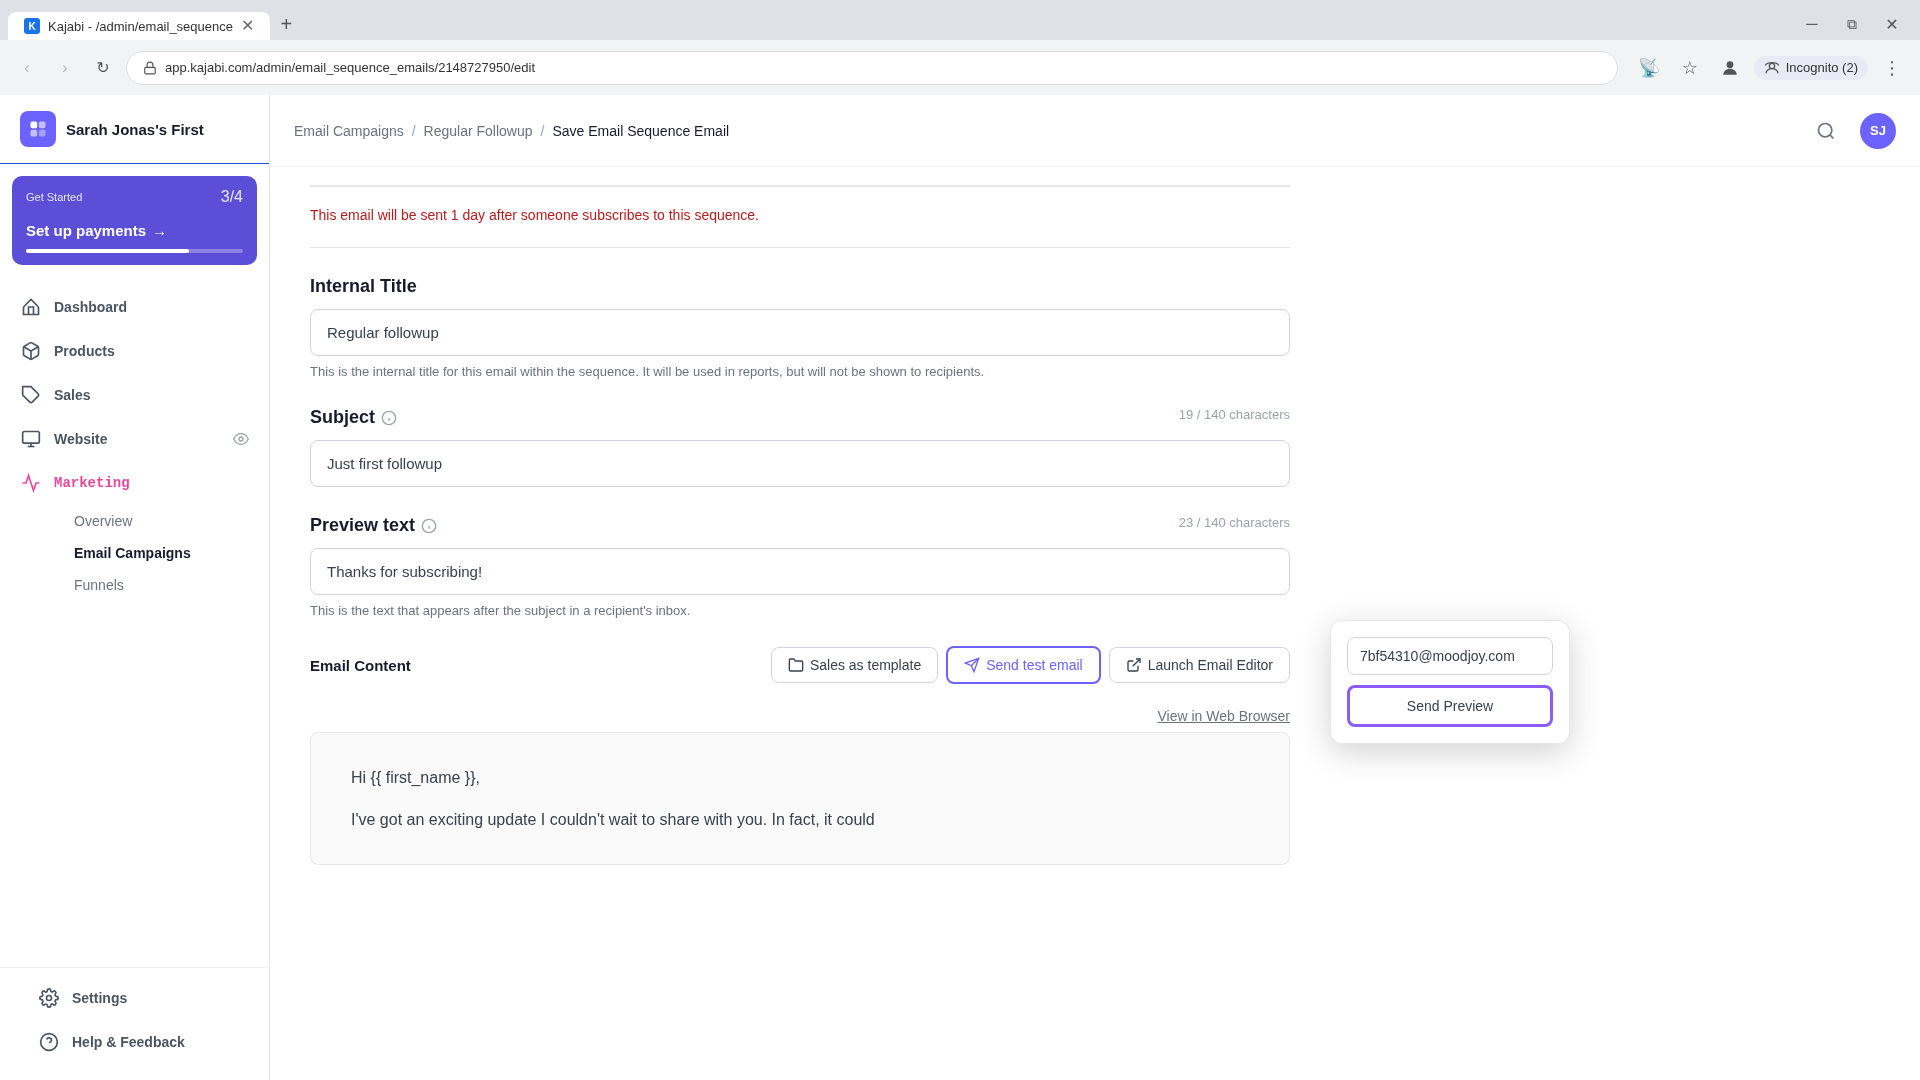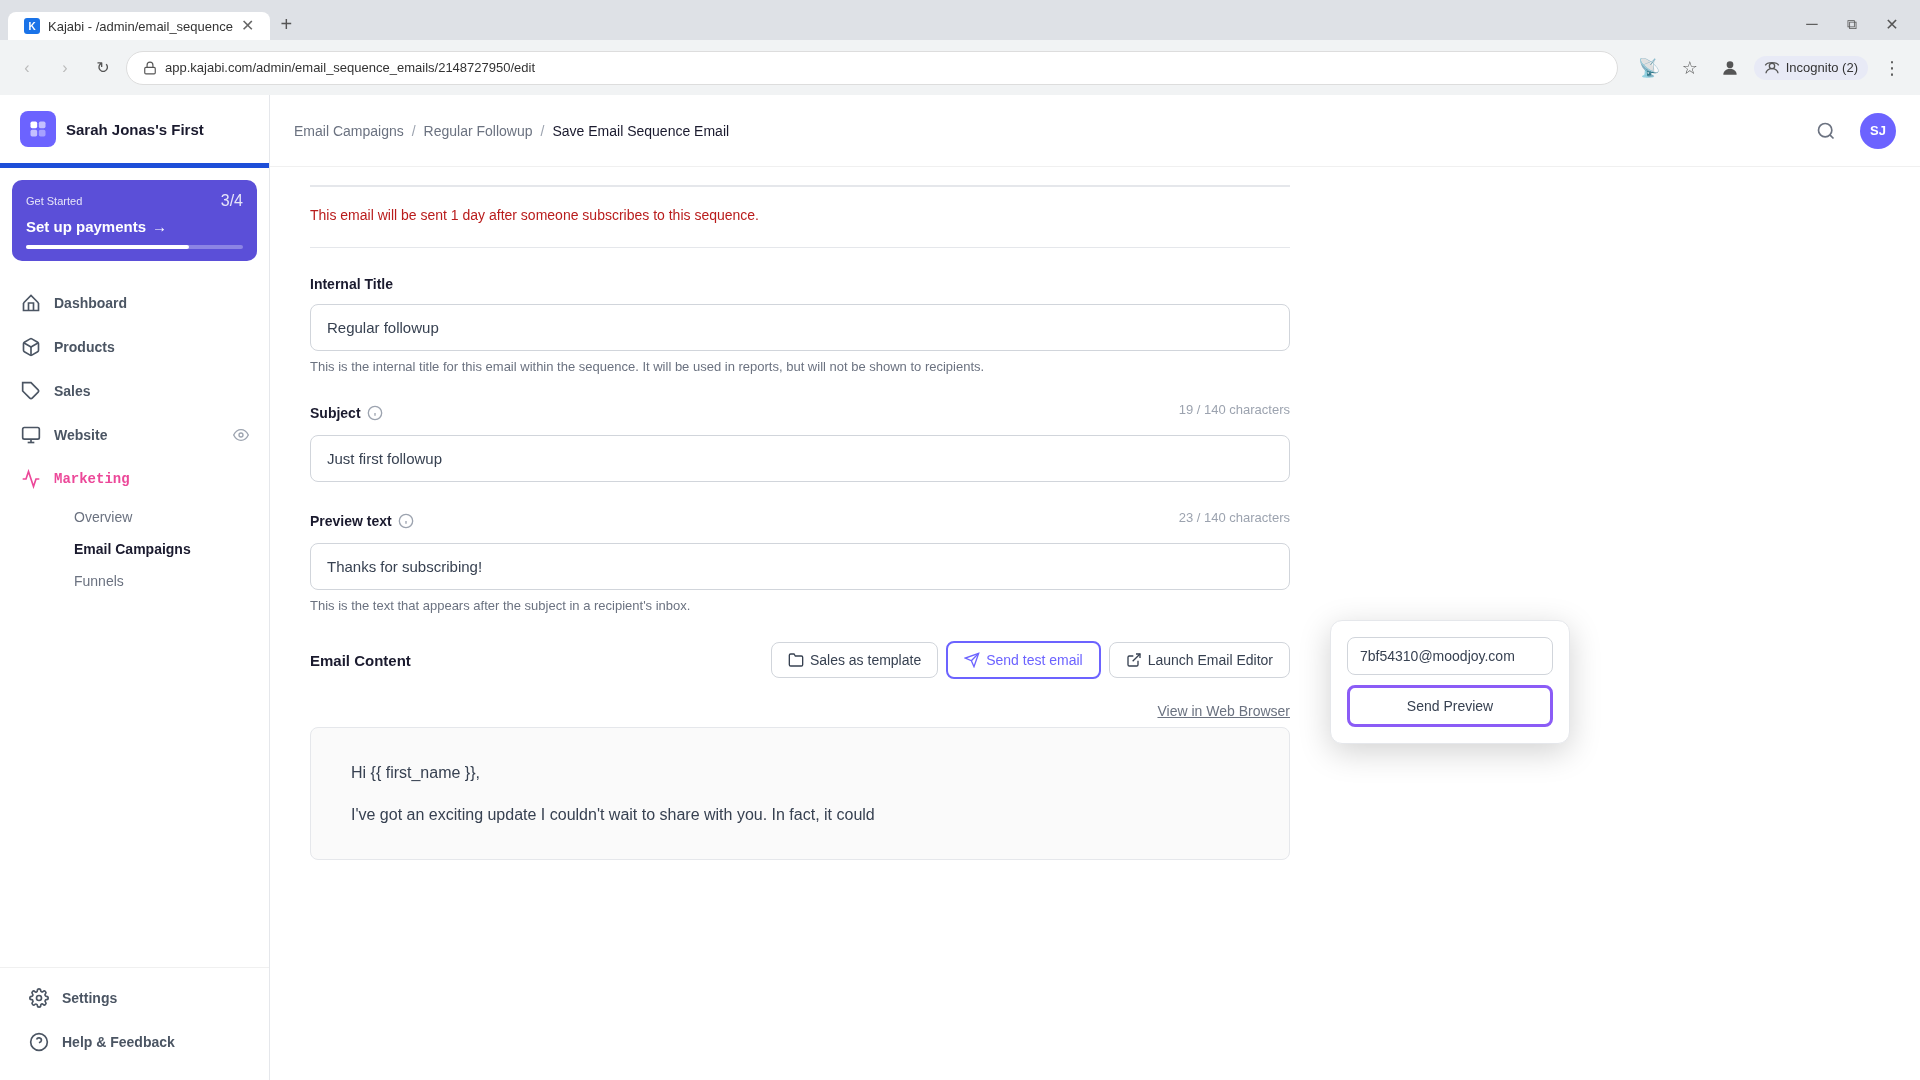--- a/index.html
+++ b/index.html
@@ -18,26 +18,26 @@
     .address-bar { flex: 1; height: 34px; background: #fff; border-radius: 20px; display: flex; align-items: center; padding: 0 16px; font-size: 13px; color: #333; border: 1px solid #ddd; }
     .nav-right { display: flex; align-items: center; gap: 8px; margin-left: 8px; }
     .nav-icon-btn { width: 32px; height: 32px; display: flex; align-items: center; justify-content: center; color: #555; font-size: 18px; cursor: pointer; border-radius: 50%; }
     .incognito-btn { background: #e8eaf6; border-radius: 16px; padding: 4px 10px; font-size: 13px; color: #333; display: flex; align-items: center; gap: 6px; cursor: pointer; }
 
     
     .app-layout { display: flex; height: calc(1080px - 95px); }
 
     
     .sidebar { width: 270px; background: #fff; border-right: 1px solid #e5e7eb; display: flex; flex-direction: column; overflow-y: auto; flex-shrink: 0; }
-    .sidebar-header { padding: 16px 20px; display: flex; align-items: center; gap: 10px; border-bottom: 5px solid #1d4ed8; }
+    .sidebar-header { padding: 16px 20px; display: flex; align-items: center; gap: 10px; border-bottom: 1px solid #1d4ed8; }
     .sidebar-logo { width: 36px; height: 36px; background: #6c63ff; border-radius: 8px; display: flex; align-items: center; justify-content: center; color: #fff; font-weight: bold; font-size: 16px; }
     .sidebar-title { font-size: 15px; font-weight: 600; color: #1a1a2e; }
 
     .get-started-card { margin: 12px; background: #5b4fd8; border-radius: 10px; padding: 12px 14px; color: #fff; cursor: pointer; }
-    .get-started-top { display: flex; align-items: center; justify-content: space-between; margin-bottom: 8px; }
+    .get-started-top { display: flex; align-items: center; justify-content: space-between; margin-bottom: 16px; }
     .get-started-label { font-size: 11px; opacity: 0.85; }
     .get-started-count { font-size: 16px; opacity: 0.85; }
     .get-started-action { display: flex; align-items: flex-end; gap: 6px; font-size: 15px; font-weight: 600; }
     .get-started-progress { height: 4px; background: rgba(255,255,255,0.3); border-radius: 2px; margin-top: 10px; }
     .get-started-progress-fill { height: 100%; background: #fff; border-radius: 2px; width: 75%; }
 
     .sidebar-nav { padding: 8px 0; flex: 1; }
     .sidebar-item { display: flex; align-items: center; gap: 12px; padding: 11px 20px; cursor: pointer; color: #4b5563; font-size: 14px; font-weight: 700; transition: background 0.15s; }
     .sidebar-item.active { color: #ec4899; font-weight: 600; font-family: Liberation Mono, monospace; }
     .sidebar-item-icon { width: 22px; height: 22px; display: flex; align-items: center; justify-content: center; flex-shrink: 0; }
@@ -58,21 +58,21 @@
     .top-header-right { margin-left: auto; display: flex; align-items: center; gap: 16px; }
     .search-icon-btn { width: 36px; height: 36px; display: flex; align-items: center; justify-content: center; color: #6b7280; cursor: pointer; font-size: 20px; }
     .avatar { width: 36px; height: 36px; background: #6c63ff; border-radius: 50%; display: flex; align-items: center; justify-content: center; color: #fff; font-size: 13px; font-weight: 600; cursor: pointer; }
 
     
     .content-area { padding: 0 40px 40px; max-width: 1060px; }
 
     .send-timing { font-size: 14px; color: #b91c1c; padding: 20px 0 24px; border-bottom: 1px solid #e5e7eb; margin-bottom: 28px; }
 
     .form-section { margin-bottom: 28px; }
-    .form-label { font-size: 14px; font-weight: 600; color: #1a1a2e; margin-bottom: 12px; display: flex; align-items: center; gap: 6px; }
+    .form-label { font-size: 18px; font-weight: 600; color: #1a1a2e; margin-bottom: 12px; display: flex; align-items: center; gap: 6px; }
     .form-label-help { color: #9ca3af; font-size: 14px; cursor: pointer; }
     .form-input { width: 100%; border: 1px solid #d1d5db; border-radius: 8px; padding: 14px 16px; font-size: 15px; color: #374151; background: #fff; outline: none; }
     .form-hint { font-size: 13px; color: #6b7280; margin-top: 8px; }
     .char-count { font-size: 13px; color: #9ca3af; text-align: right; margin-bottom: 6px; }
 
     .email-content-header { display: flex; align-items: center; margin-bottom: 16px; }
     .email-content-label { font-size: 15px; font-weight: 600; color: #1a1a2e; }
     .email-content-actions { margin-left: auto; display: flex; align-items: center; gap: 8px; }
     .btn-outline { display: flex; align-items: center; gap: 6px; padding: 9px 16px; border: 1px solid #d1d5db; border-radius: 8px; font-size: 14px; color: #374151; cursor: pointer; background: #fff; }
     .btn-primary { display: flex; align-items: center; gap: 6px; padding: 9px 16px; border: 2px solid #6c63ff; border-radius: 8px; font-size: 14px; color: #6c63ff; cursor: pointer; background: #fff; font-weight: 500; }
@@ -237,21 +237,21 @@
         </div>
         <div class="sidebar-sub-item active">
           <span>Email Campaigns</span>
         </div>
         <div class="sidebar-sub-item">
           <span>Funnels</span>
         </div>
       </div>
     </div>
 
-    <div style="padding: 8px 8px 16px; border-top: 1px solid #f0f0f0;">
+    <div style="padding: 8px 18px 16px; border-top: 1px solid #f0f0f0;">
       <div class="sidebar-item">
         <div class="sidebar-item-icon">
           <svg width="20" height="20" viewBox="0 0 24 24" fill="none" stroke="currentColor" stroke-width="2">
               <circle cx="12" cy="12" r="3"></circle>
               <path d="M19.4 15a1.65 1.65 0 0 0 .33 1.82l.06.06a2 2 0 0 1-2.83 2.83l-.06-.06a1.65 1.65 0 0 0-1.82-.33 1.65 1.65 0 0 0-1 1.51V21a2 2 0 0 1-4 0v-.09A1.65 1.65 0 0 0 9 19.4a1.65 1.65 0 0 0-1.82.33l-.06.06a2 2 0 0 1-2.83-2.83l.06-.06A1.65 1.65 0 0 0 4.68 15a1.65 1.65 0 0 0-1.51-1H3a2 2 0 0 1 0-4h.09A1.65 1.65 0 0 0 4.6 9a1.65 1.65 0 0 0-.33-1.82l-.06-.06a2 2 0 0 1 2.83-2.83l.06.06A1.65 1.65 0 0 0 9 4.68a1.65 1.65 0 0 0 1-1.51V3a2 2 0 0 1 4 0v.09a1.65 1.65 0 0 0 1 1.51 1.65 1.65 0 0 0 1.82-.33l.06-.06a2 2 0 0 1 2.83 2.83l-.06.06A1.65 1.65 0 0 0 19.4 9a1.65 1.65 0 0 0 1.51 1H21a2 2 0 0 1 0 4h-.09a1.65 1.65 0 0 0-1.51 1z"></path>
             </svg>
         </div>
         <span>Settings</span>
       </div>
       <div class="sidebar-item">

